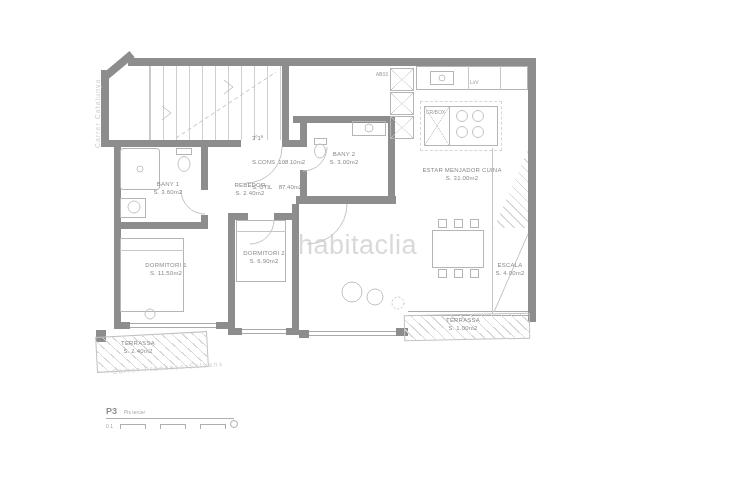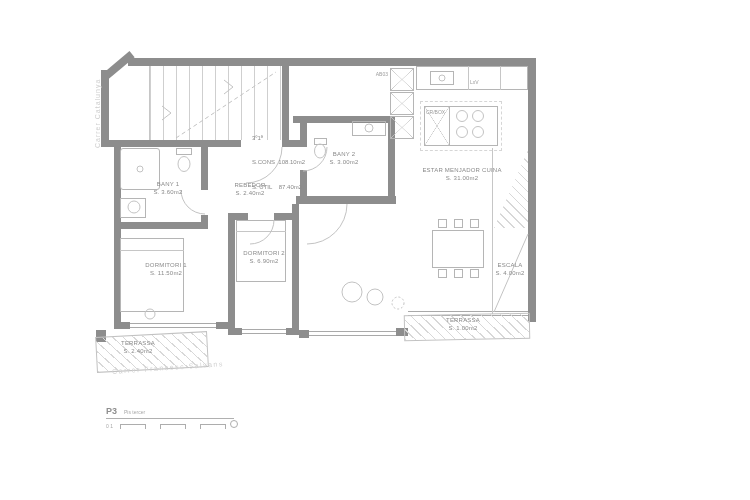--- a/index.html
+++ b/index.html
@@ -181,20 +181,21 @@
     <div>S. 2.40m2</div>
   </div>
 
   <div class="tiny" style="left:366px;top:72px;width:22px;text-align:right">AB03</div>
   <div class="tiny" style="left:470px;top:80px">LxV</div>
   <div class="tiny" style="left:426px;top:110px">CR/BOX</div>
 
   <div class="street-v" style="left:94px;top:56px;height:92px">Carrer Catalunya</div>
   <div class="street-h" style="left:112px;top:364px">Carrer Francesc Salvans</div>
 
+  <div class="watermark" style="left:298px;top:230px">habitaclia</div>
 
   <div>
     <span class="legend-code" style="left:106px;top:406px;position:absolute">P3</span>
     <span class="legend-label" style="left:124px;top:409px;position:absolute">Pis tercer</span>
     <div class="tl" style="left:106px;top:418px;width:128px;height:1px;background:#b0b0b0"></div>
     <span class="legend-label" style="left:106px;top:423px;position:absolute">0 1</span>
     <div class="seg" style="left:120px;top:424px;width:26px"></div>
     <div class="seg" style="left:160px;top:424px;width:26px"></div>
     <div class="seg" style="left:200px;top:424px;width:26px"></div>
     <div class="compass" style="left:230px;top:420px"></div>

